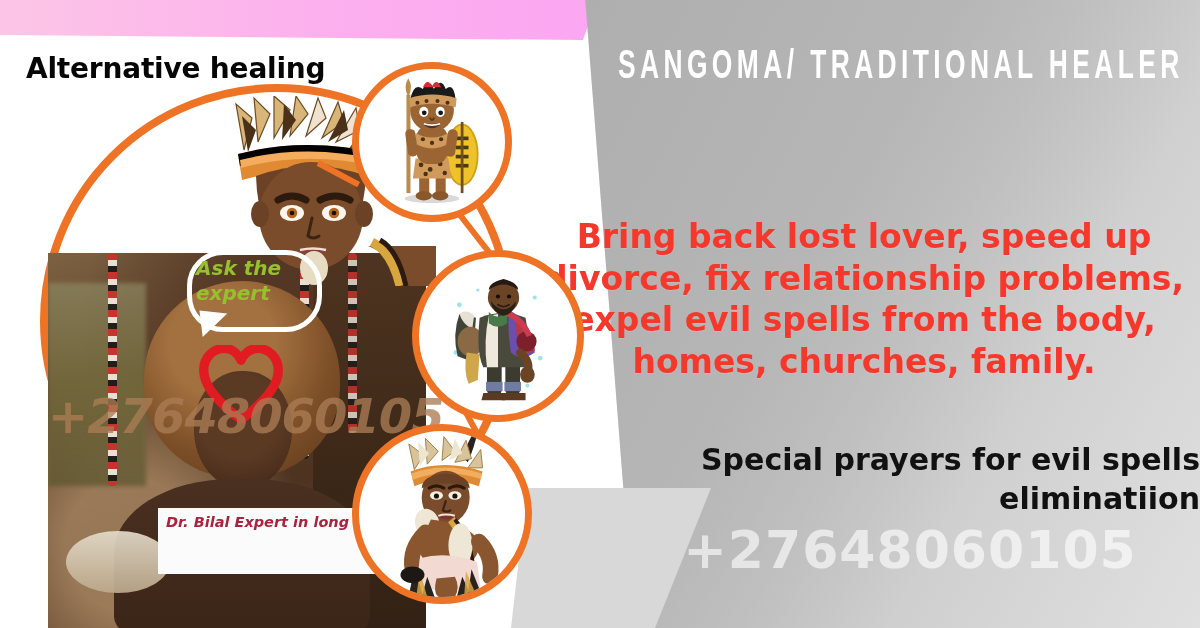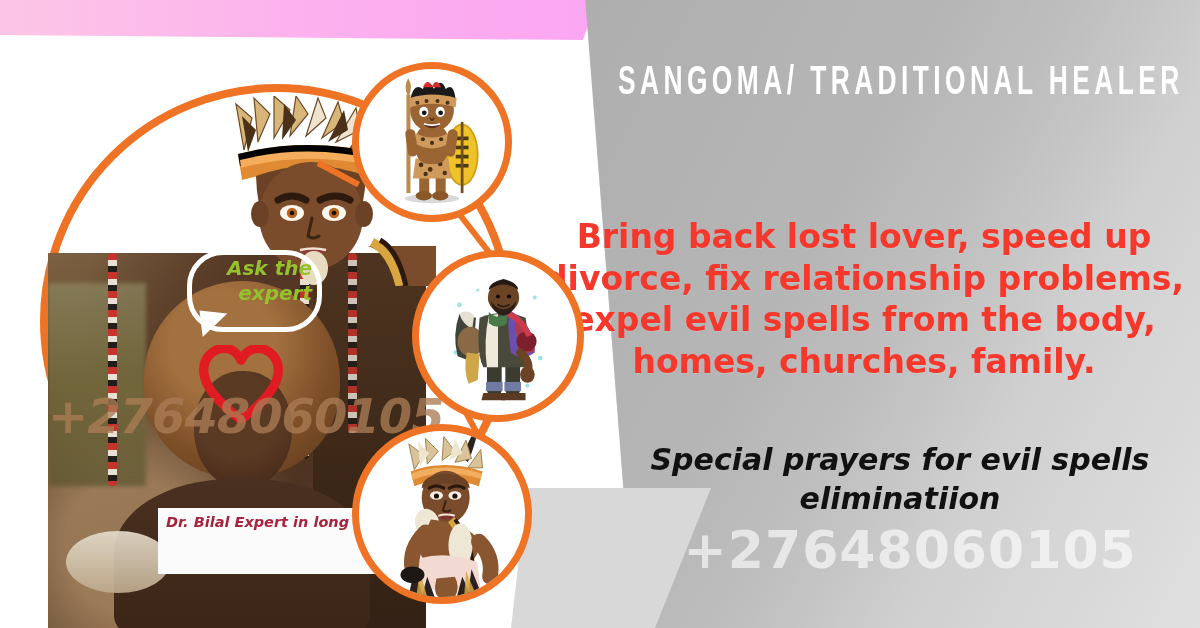--- a/index.html
+++ b/index.html
@@ -30,21 +30,21 @@
     background:linear-gradient(120deg,rgba(160,160,160,.35) 0 42%,rgba(255,255,255,0) 70%);
     pointer-events:none;
   }
   .gray-wedge{
     position:absolute;left:511px;bottom:0;width:200px;height:140px;
     background:#d8d8d8;
     clip-path:polygon(8% 0,100% 0,72% 100%,0 100%);
   }
 
   
-  .head-wrap{position:absolute;left:556px;top:60px;width:620px;text-align:right;}
+  .head-wrap{position:absolute;left:556px;top:44px;width:620px;text-align:right;}
   .kicker{
     font-family:"Liberation Sans",sans-serif;
     font-weight:700;color:#ffffff;font-size:33px;letter-spacing:5.5px;
     transform:scaleX(.80) scaleY(1.22);transform-origin:center top;
     white-space:nowrap;line-height:1;
   }
   .bigname{
     font-family:"DejaVu Sans",sans-serif;font-weight:700;color:#ffffff;
     font-size:66px;letter-spacing:10px;line-height:1.08;margin-top:7px;white-space:nowrap;
   }
@@ -52,23 +52,23 @@
   
   .red-copy{
     position:absolute;left:540px;top:216px;width:648px;text-align:center;
     font-family:"DejaVu Sans",sans-serif;font-weight:700;
     font-size:33px;line-height:1.26;color:#f6372c;
     text-shadow:0 1px 0 rgba(255,255,255,.12);
   }
 
   
   .black-copy{
-    position:absolute;left:600px;top:440px;width:600px;text-align:center;
+    position:absolute;left:600px;top:440px;width:600px;text-align:right;
     font-family:"DejaVu Sans",sans-serif;font-weight:700;
-    font-size:30px;line-height:1.3;color:#111111;font-style:italic;
+    font-size:30px;line-height:1.3;color:#111111;
   }
   .ghost-phone{
     position:absolute;left:620px;top:524px;width:580px;text-align:center;
     font-family:"DejaVu Sans",sans-serif;font-weight:700;font-size:52px;
     color:rgba(255,255,255,.62);letter-spacing:1px;line-height:1;
   }
 
   
   .alt-heal{
     position:absolute;left:26px;top:52px;
@@ -141,21 +141,21 @@
     border:5px solid #ffffff;border-radius:36px;background:transparent;
   }
   .bubble-tail{
     position:absolute;left:198px;top:312px;width:0;height:0;z-index:16;
     border-left:6px solid transparent;border-right:22px solid transparent;border-top:26px solid #ffffff;
     transform:rotate(6deg);
   }
   .bubble-txt{
     position:absolute;left:196px;top:256px;width:116px;z-index:18;
     font-family:"DejaVu Sans",sans-serif;font-style:italic;font-weight:700;font-size:20px;
-    color:#96c12e;line-height:1.25;text-align:right;
+    color:#96c12e;line-height:1.25;text-align:left;
   }
 
   
   .wm-phone{
     position:absolute;left:48px;top:388px;width:400px;z-index:17;
     font-family:"DejaVu Sans",sans-serif;font-style:italic;font-weight:700;font-size:48px;
     color:rgba(171,124,84,.78);letter-spacing:-1px;white-space:nowrap;
   }
 
   
@@ -189,20 +189,21 @@
 <body>
 
 <div id="poster">
 
   <div class="bar-pink"></div>
   <div class="bar-orange"></div>
 
   <div class="gray-panel"></div>
   <div class="gray-wedge"></div>
 
+  <div class="alt-heal">Alternative healing</div>
 
   <div class="big-arc"></div>
 
   <div class="photo">
     <div class="bg"></div>
     <div class="grass"></div>
     <div class="hut-wall"></div>
     <div class="bead-strand bead-1"></div>
     <div class="bead-strand bead-2"></div>
     <div class="bead-strand bead-3"></div>

